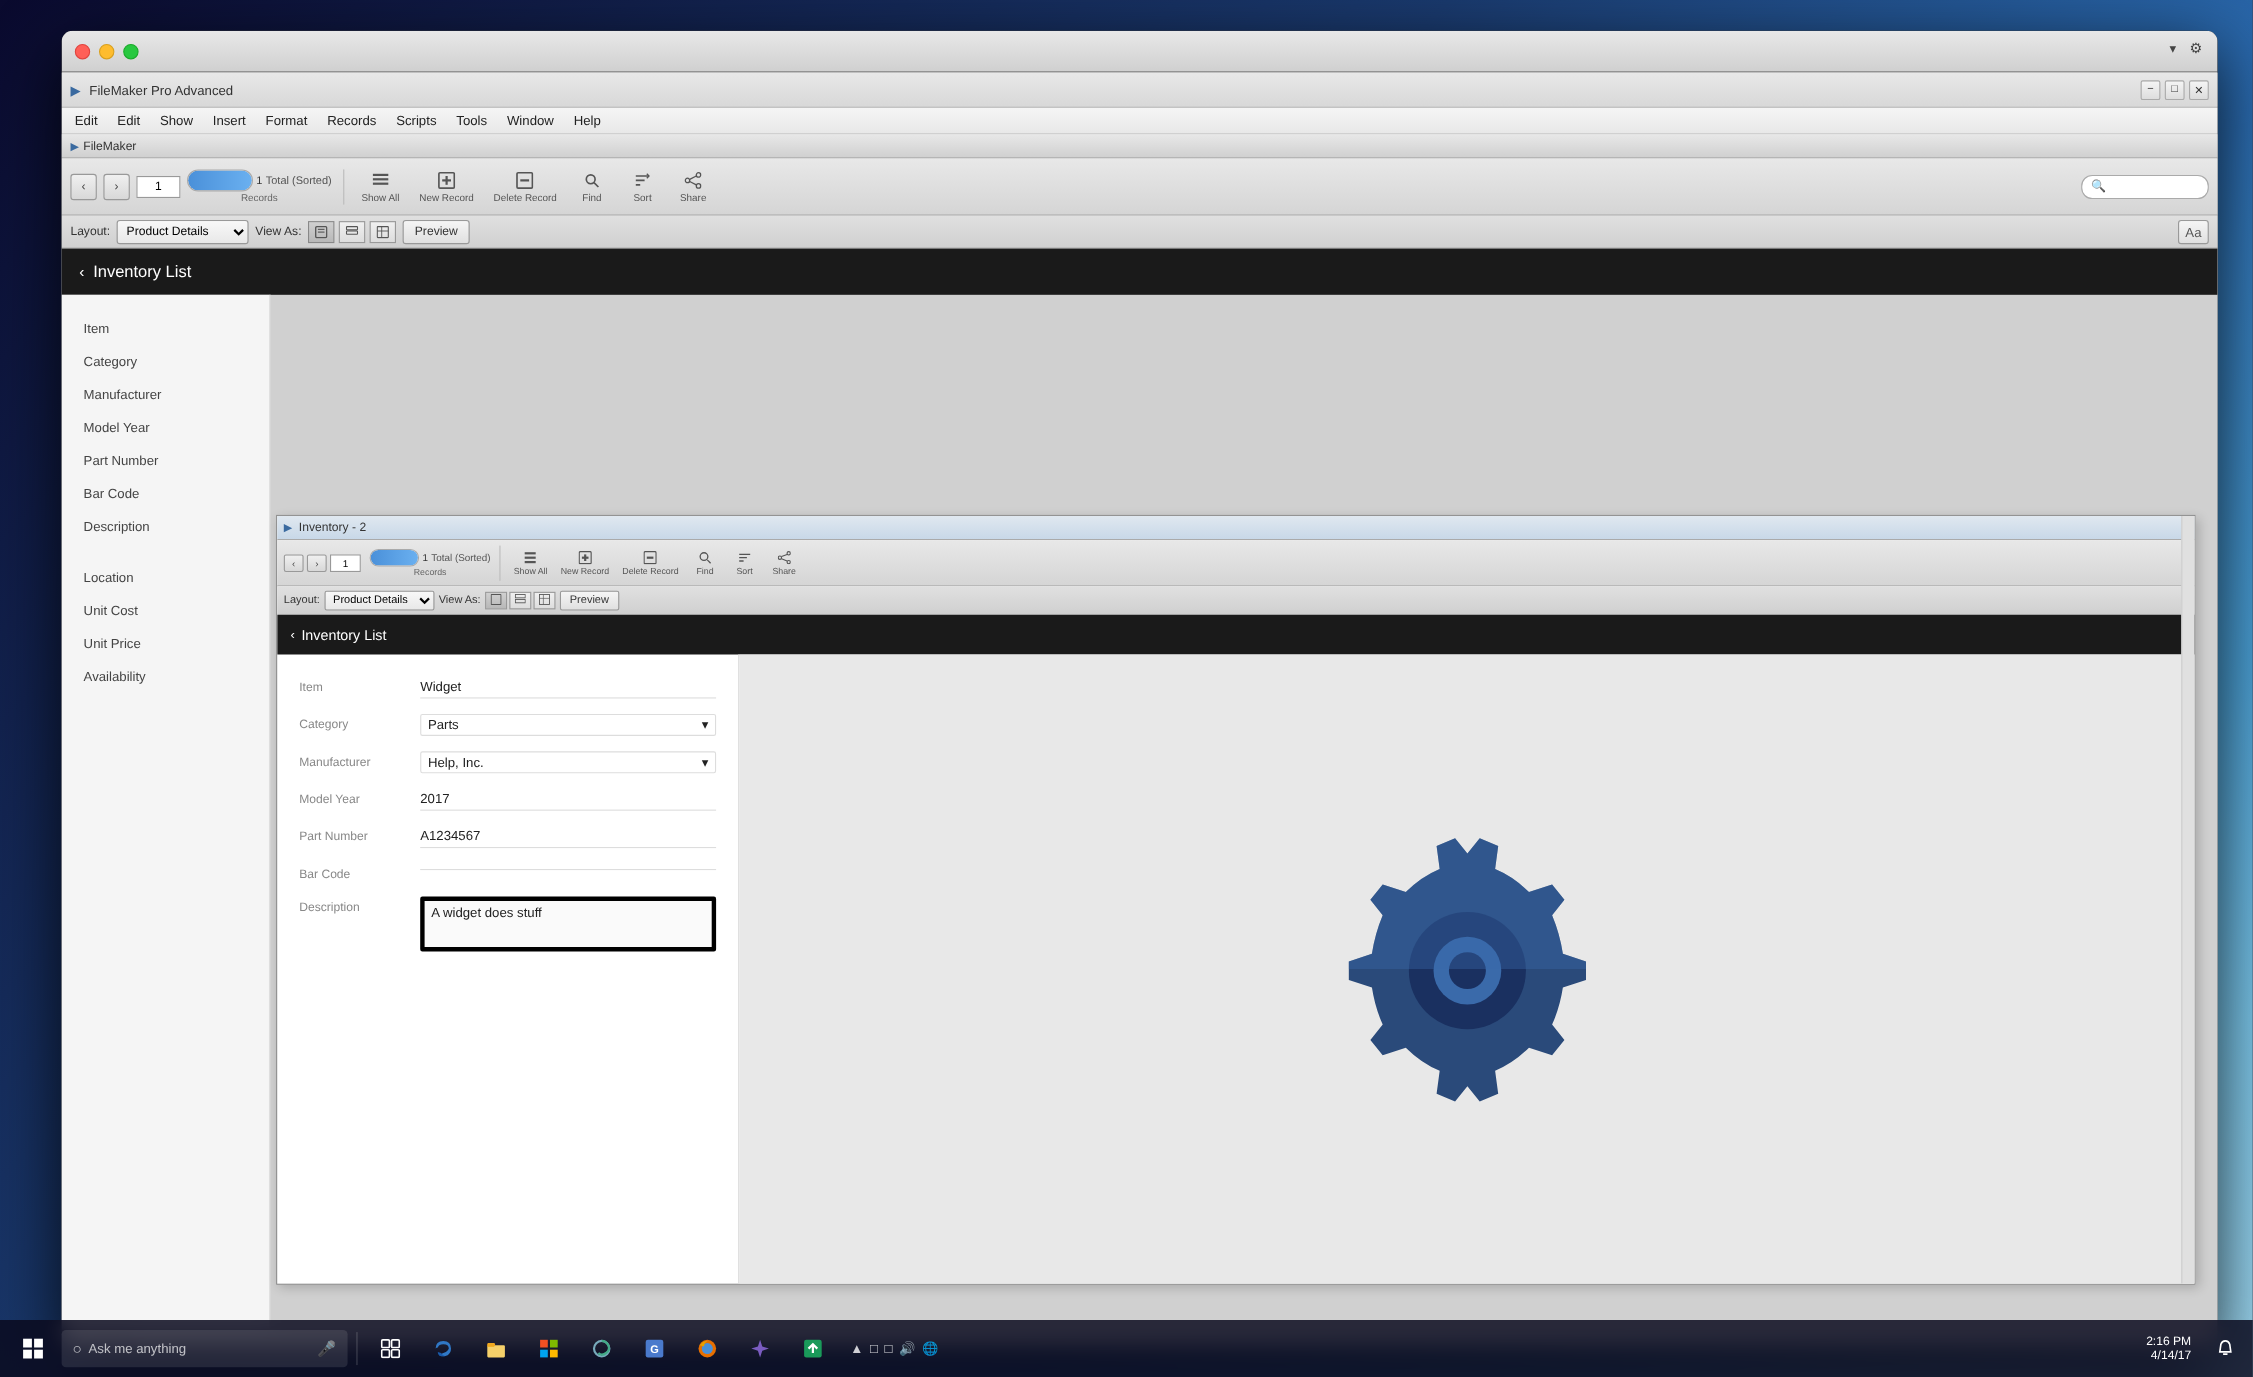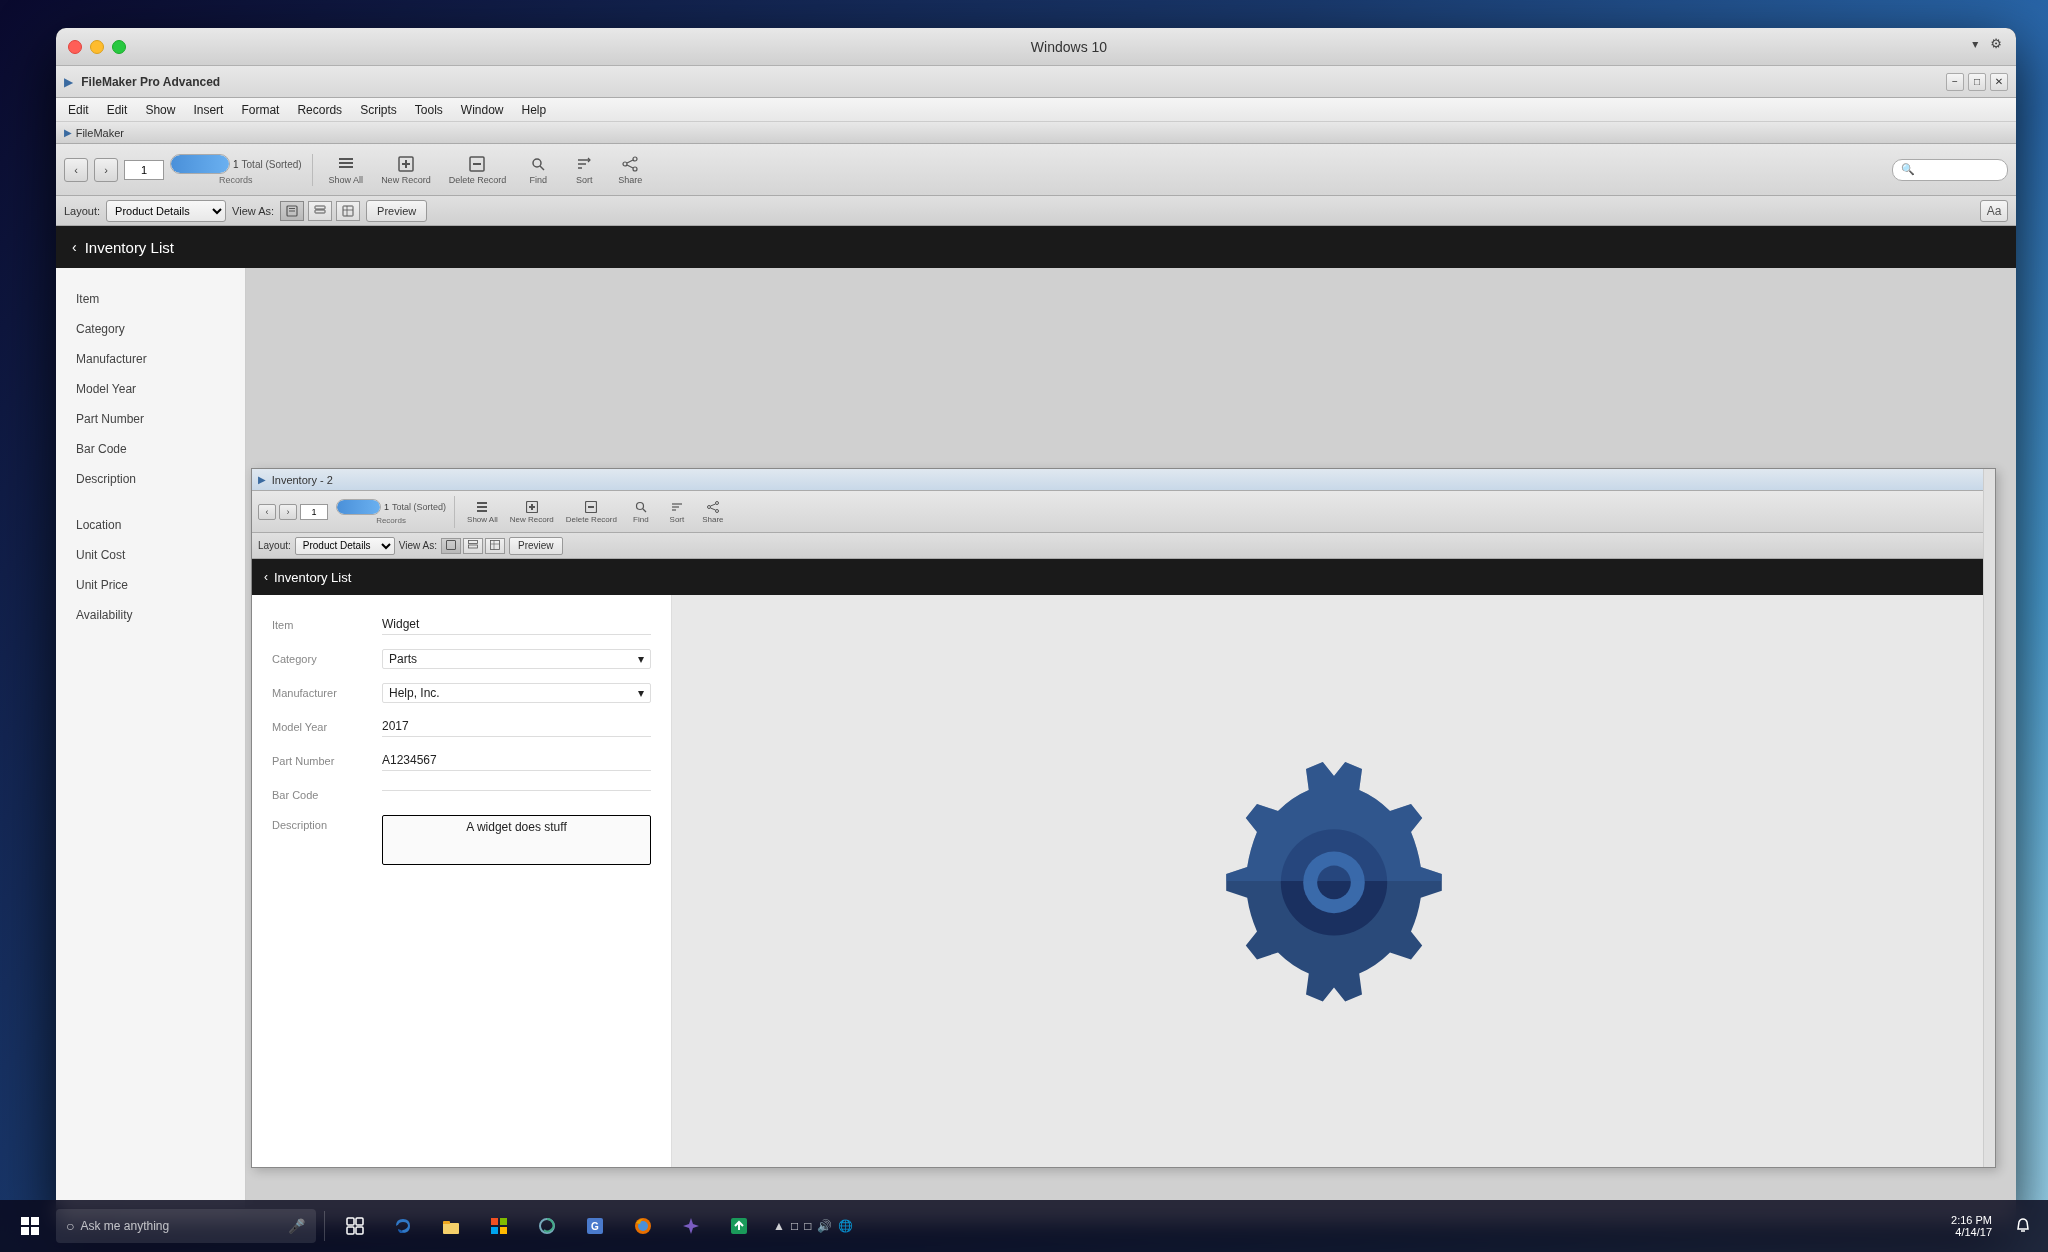--- a/index.html
+++ b/index.html
@@ -107,21 +107,21 @@
       display: flex;
       align-items: center;
       padding: 0 8px;
       gap: 8px;
       border-bottom: 1px solid #aaa;
     }
 
     .fm-title-text {
       font-size: 12px;
       color: #333;
-      font-weight: 700;
+      font-weight: 400;
     }
 
     .fm-window-controls {
       display: flex;
       gap: 4px;
       margin-left: auto;
     }
 
     .fm-ctrl-btn {
       width: 18px;
@@ -488,28 +488,27 @@
       border: 1px solid #ddd;
       border-radius: 2px;
       padding: 2px 6px;
       font-size: 12px;
       color: #222;
       background: white;
     }
 
     .fm-field-textarea {
       flex: 1;
-      border: 1px solid #000000;
+      border: 4px solid #000000;
       border-radius: 2px;
       padding: 4px 6px;
       font-size: 12px;
       color: #222;
       min-height: 50px;
       background: #fafafa;
-      text-align: center;
     }
 
     .fm-form-right {
       flex: 1;
       background: #e8e8e8;
       display: flex;
       align-items: center;
       justify-content: center;
       overflow: hidden;
     }
@@ -720,21 +719,20 @@
     <div class="win-pane win-pane-4"></div>
   </div>
 </div>
 
 <div class="mac-window">
 
   <div class="mac-titlebar">
     <button class="mac-btn mac-btn-close"></button>
     <button class="mac-btn mac-btn-min"></button>
     <button class="mac-btn mac-btn-max"></button>
-    <span class="mac-title">Windows 10</span>
     <div class="mac-top-right">
       <span style="font-size:12px;color:#444;">▾</span>
       <span style="font-size:13px;color:#444;">⚙</span>
     </div>
   </div>
 
   <div class="fm-window">
 
     <div class="fm-title-bar">
       <span style="color:#3a6aa0;font-size:12px;">▶</span>

